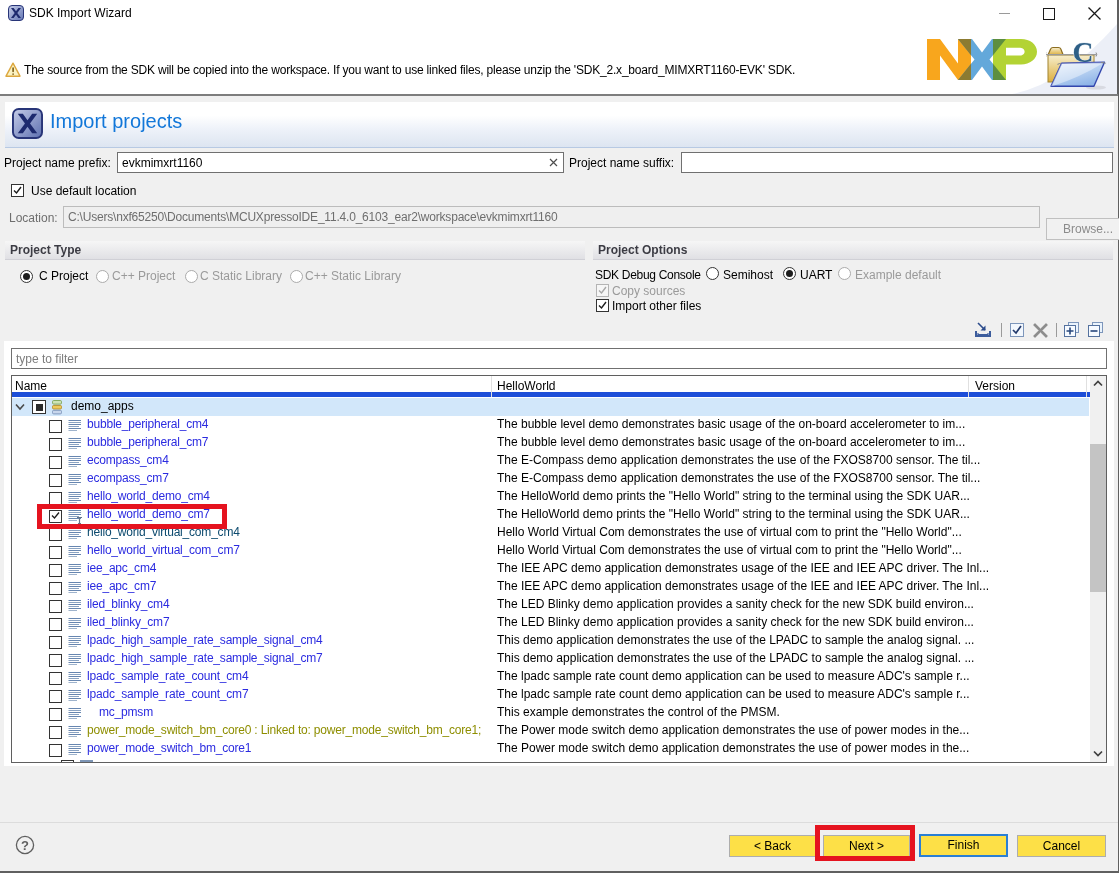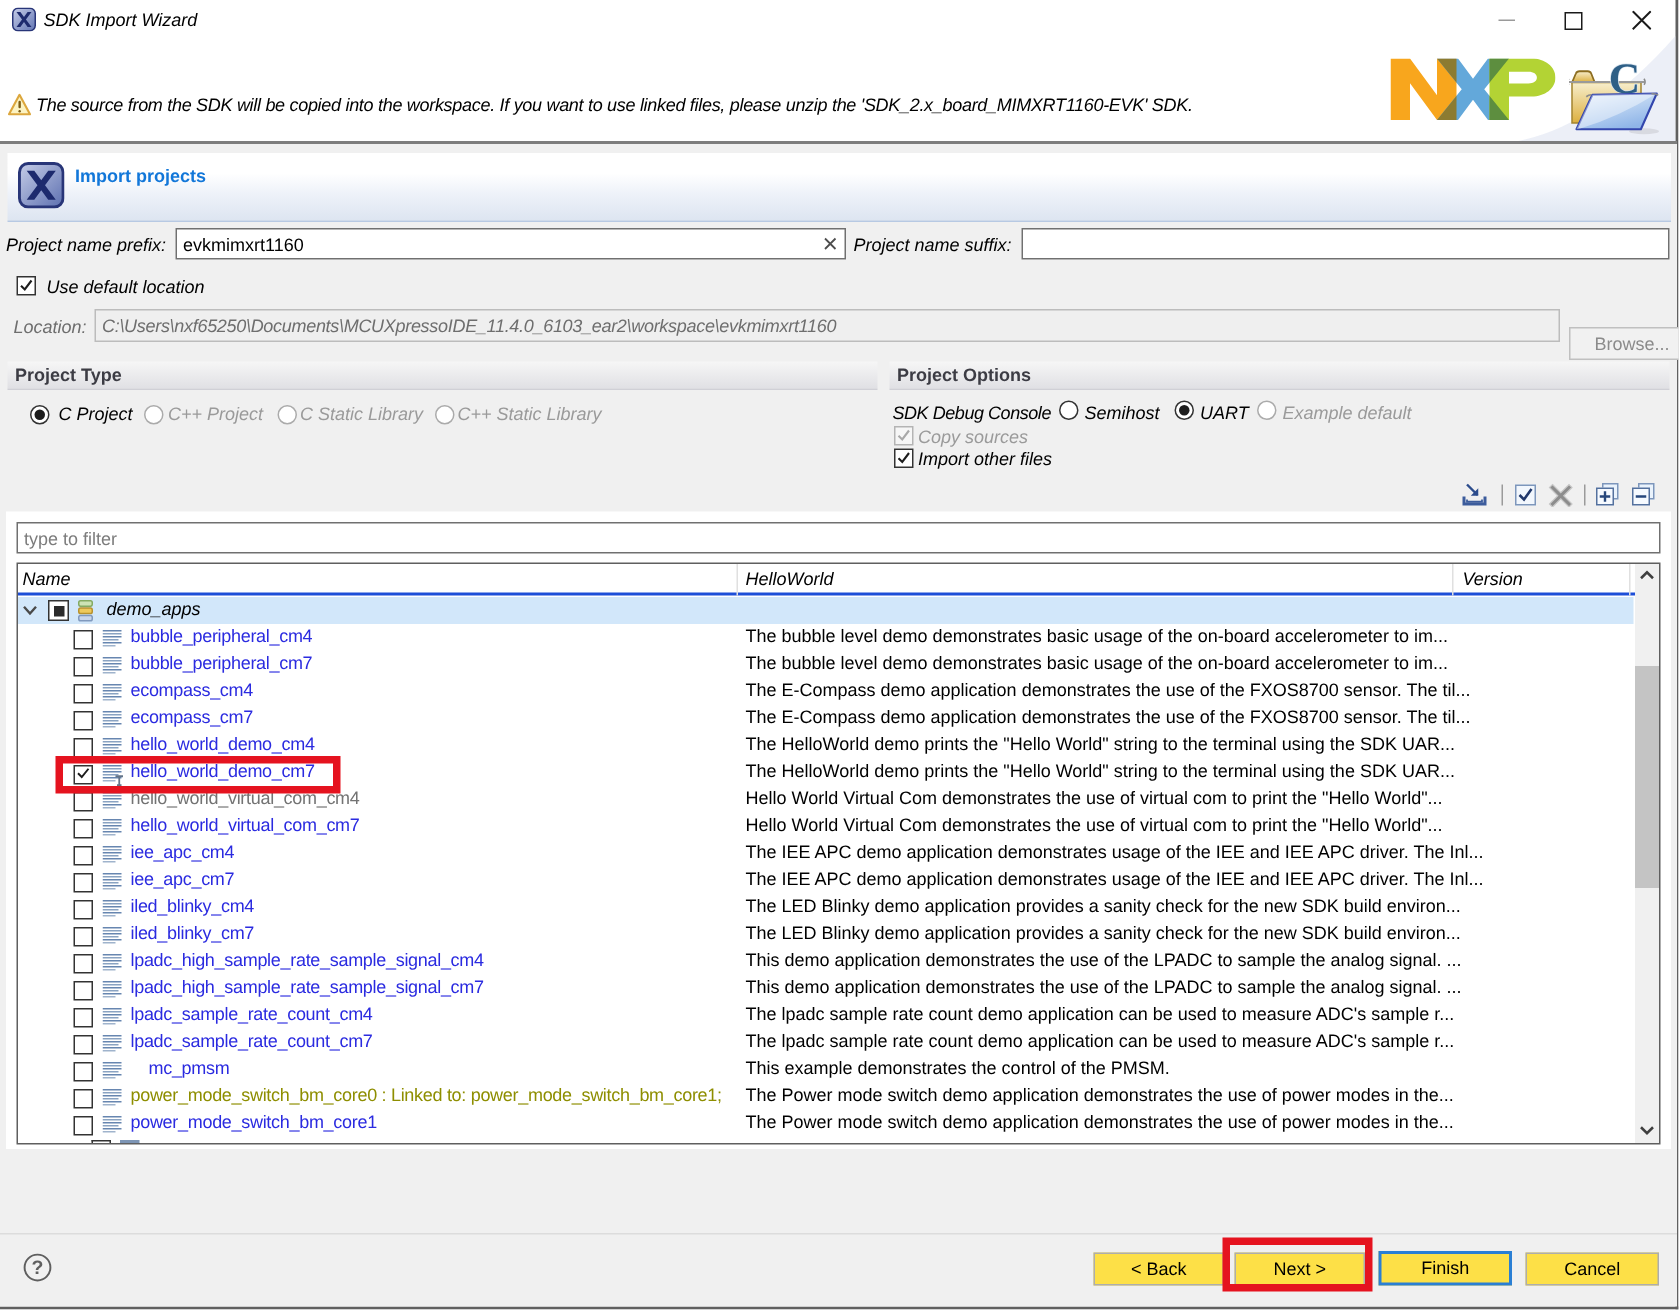--- a/index.html
+++ b/index.html
@@ -1,19 +1,19 @@
 <!DOCTYPE html>
 <html><head><meta charset="utf-8">
 <style>
   html,body{margin:0;padding:0;}
   body{width:1119px;height:873px;position:relative;background:#fff;
        font-family:"Liberation Sans",sans-serif;font-size:12px;color:#000;
        overflow:hidden;}
   .abs{position:absolute;}
-  .t12{font-size:12px;line-height:15px;white-space:nowrap;font-style:italic;}
+  .t12{font-size:12px;line-height:15px;white-space:nowrap;}
   .win{position:absolute;left:0;top:0;width:1119px;height:873px;
        border-right:2px solid #606060;border-bottom:2px solid #606060;box-sizing:border-box;}
   .grayzone{position:absolute;left:0;top:96px;width:1118px;height:775px;background:#f0f0f0;}
   .hdrzone{position:absolute;left:5px;top:102px;width:1109px;height:46px;
            background:linear-gradient(#ffffff 30%,#eef2f9 60%,#dde5f1);border-bottom:1px solid #b7c9e3;box-sizing:border-box;z-index:3;}
   input.txt{position:absolute;box-sizing:border-box;border:1px solid #707070;background:#fff;
         font-family:"Liberation Sans",sans-serif;font-size:12px;padding:0 4px;margin:0;outline:none;}
   .gbar{position:absolute;height:19px;background:linear-gradient(#f6f6f6,#e0e0e4);
         border-bottom:1px solid #d0d0d6;box-sizing:border-box;}
   .gbar span{position:absolute;left:5px;top:2px;font-weight:bold;color:#3c3c44;}
@@ -107,21 +107,21 @@
  <svg class="abs" style="left:7px;top:6px" width="31" height="31" viewBox="0 0 16 16">
   <defs>
           <linearGradient id="hg" x1="0" y1="0" x2="1" y2="1">
     <stop offset="0" stop-color="#c6cde8"></stop>
             <stop offset="1" stop-color="#5d70b0"></stop>
           </linearGradient>
         </defs>
   <rect x="0.5" y="0.5" width="15" height="15" rx="3" fill="url(#hg)" stroke="#283578"></rect>
   <path d="M3,3 L6.7,8 L3,13 L5.6,13 L8,9.7 L10.4,13 L13,13 L9.3,8 L13,3 L10.4,3 L8,6.3 L5.6,3 Z" fill="#1d2a6e"></path>
  </svg>
- <div class="abs" style="left:45px;top:8px;font-size:12px;font-weight:bold;color:#1277d9">Import projects</div>
+ <div class="abs" style="left:45px;top:8px;font-size:20px;font-weight:normal;color:#1277d9">Import projects</div>
 </div>
 
 <div class="grayzone"></div>
 <div class="abs t12" style="left:4px;top:156px">Project name prefix:</div>
 <input class="txt" style="left: 117px; top: 152px; width: 447px; height: 21px;" value="evkmimxrt1160">
 <svg class="abs" style="left:549px;top:158px" width="9" height="9" viewBox="0 0 9 9">
  <path d="M1,1 L8,8 M8,1 L1,8" stroke="#4d4d4d" stroke-width="1.2"></path>
     </svg>
 <div class="abs t12" style="left:569px;top:156px">Project name suffix:</div>
 <input class="txt" style="left: 681px; top: 152px; width: 432px; height: 21px;" value="">
@@ -202,21 +202,21 @@
  <svg class="abs" style="left:0;top:3px" width="12" height="12" viewBox="0 0 12 12">
         <path d="M2.5,6 L9.5,6" stroke="#27477c" stroke-width="1.6"></path>
       </svg>
 </span>
 
 <div class="abs" style="left:4px;top:341px;width:1110px;height:425px;background:#ffffff"></div>
 <input class="txt" style="left: 11px; top: 348px; width: 1096px; height: 21px; color: rgb(124, 124, 124);" value="type to filter">
 
 <div class="abs" style="left:11px;top:375px;width:1096px;height:388px;background:#fff;border:1px solid #5f5f5f;box-sizing:border-box">
 
- <div class="abs" style="left:0;top:0;width:1094px;height:21px;background:#fff;border-bottom:2px solid #1d4ed8;box-sizing:border-box">
+ <div class="abs" style="left:0;top:0;width:1094px;height:21px;background:#fff;border-bottom:5px solid #1d4ed8;box-sizing:border-box">
   <div class="t12" style="position:absolute;left:3px;top:3px">Name</div>
   <div class="abs" style="left:479px;top:0;width:1px;height:21px;background:#e0e0e0"></div>
   <div class="t12" style="position:absolute;left:485px;top:3px">HelloWorld</div>
   <div class="abs" style="left:956px;top:0;width:1px;height:21px;background:#e0e0e0"></div>
   <div class="t12" style="position:absolute;left:963px;top:3px">Version</div>
   <div class="abs" style="left:1074px;top:0;width:1px;height:21px;background:#e0e0e0"></div>
  </div>
 
  <div class="abs" style="left:1078px;top:0;width:16px;height:386px;background:#f0f0f0">
   <svg class="abs" style="left:3px;top:4px" width="10" height="7" viewBox="0 0 10 7">
@@ -344,21 +344,21 @@
       <span class="ficon" style="left:56px;top:3px"><svg width="14" height="13" viewBox="0 0 14 13">
           <g stroke-width="1">
 <line x1="0.5" y1="1.5" x2="13" y2="1.5" stroke="#6786b0"></line>
 <line x1="0.5" y1="3.5" x2="13" y2="3.5" stroke="#8aa3c2"></line>
 <line x1="0.5" y1="5.5" x2="13" y2="5.5" stroke="#6786b0"></line>
 <line x1="0.5" y1="7.5" x2="11" y2="7.5" stroke="#8aa3c2"></line>
 <line x1="0.5" y1="9.5" x2="13" y2="9.5" stroke="#6786b0"></line>
 <line x1="0.5" y1="11.5" x2="9" y2="11.5" stroke="#9fb3cc"></line>
 </g>
         </svg></span>
-      <span class="nm" style="left:75px;color:#737373">hello_world_virtual_com_cm4</span>
+      <span class="nm" style="left:75px;color:#0c4a6e">hello_world_virtual_com_cm4</span>
       <span class="ds">Hello World Virtual Com demonstrates the use of virtual com to print the "Hello World"...</span>
     </div>
 <div class="trow" style="top:542px">
       <span class="cb" style="left:37px;top:4px"></span>
       <span class="ficon" style="left:56px;top:3px"><svg width="14" height="13" viewBox="0 0 14 13">
           <g stroke-width="1">
 <line x1="0.5" y1="1.5" x2="13" y2="1.5" stroke="#6786b0"></line>
 <line x1="0.5" y1="3.5" x2="13" y2="3.5" stroke="#8aa3c2"></line>
 <line x1="0.5" y1="5.5" x2="13" y2="5.5" stroke="#6786b0"></line>
 <line x1="0.5" y1="7.5" x2="11" y2="7.5" stroke="#8aa3c2"></line>

